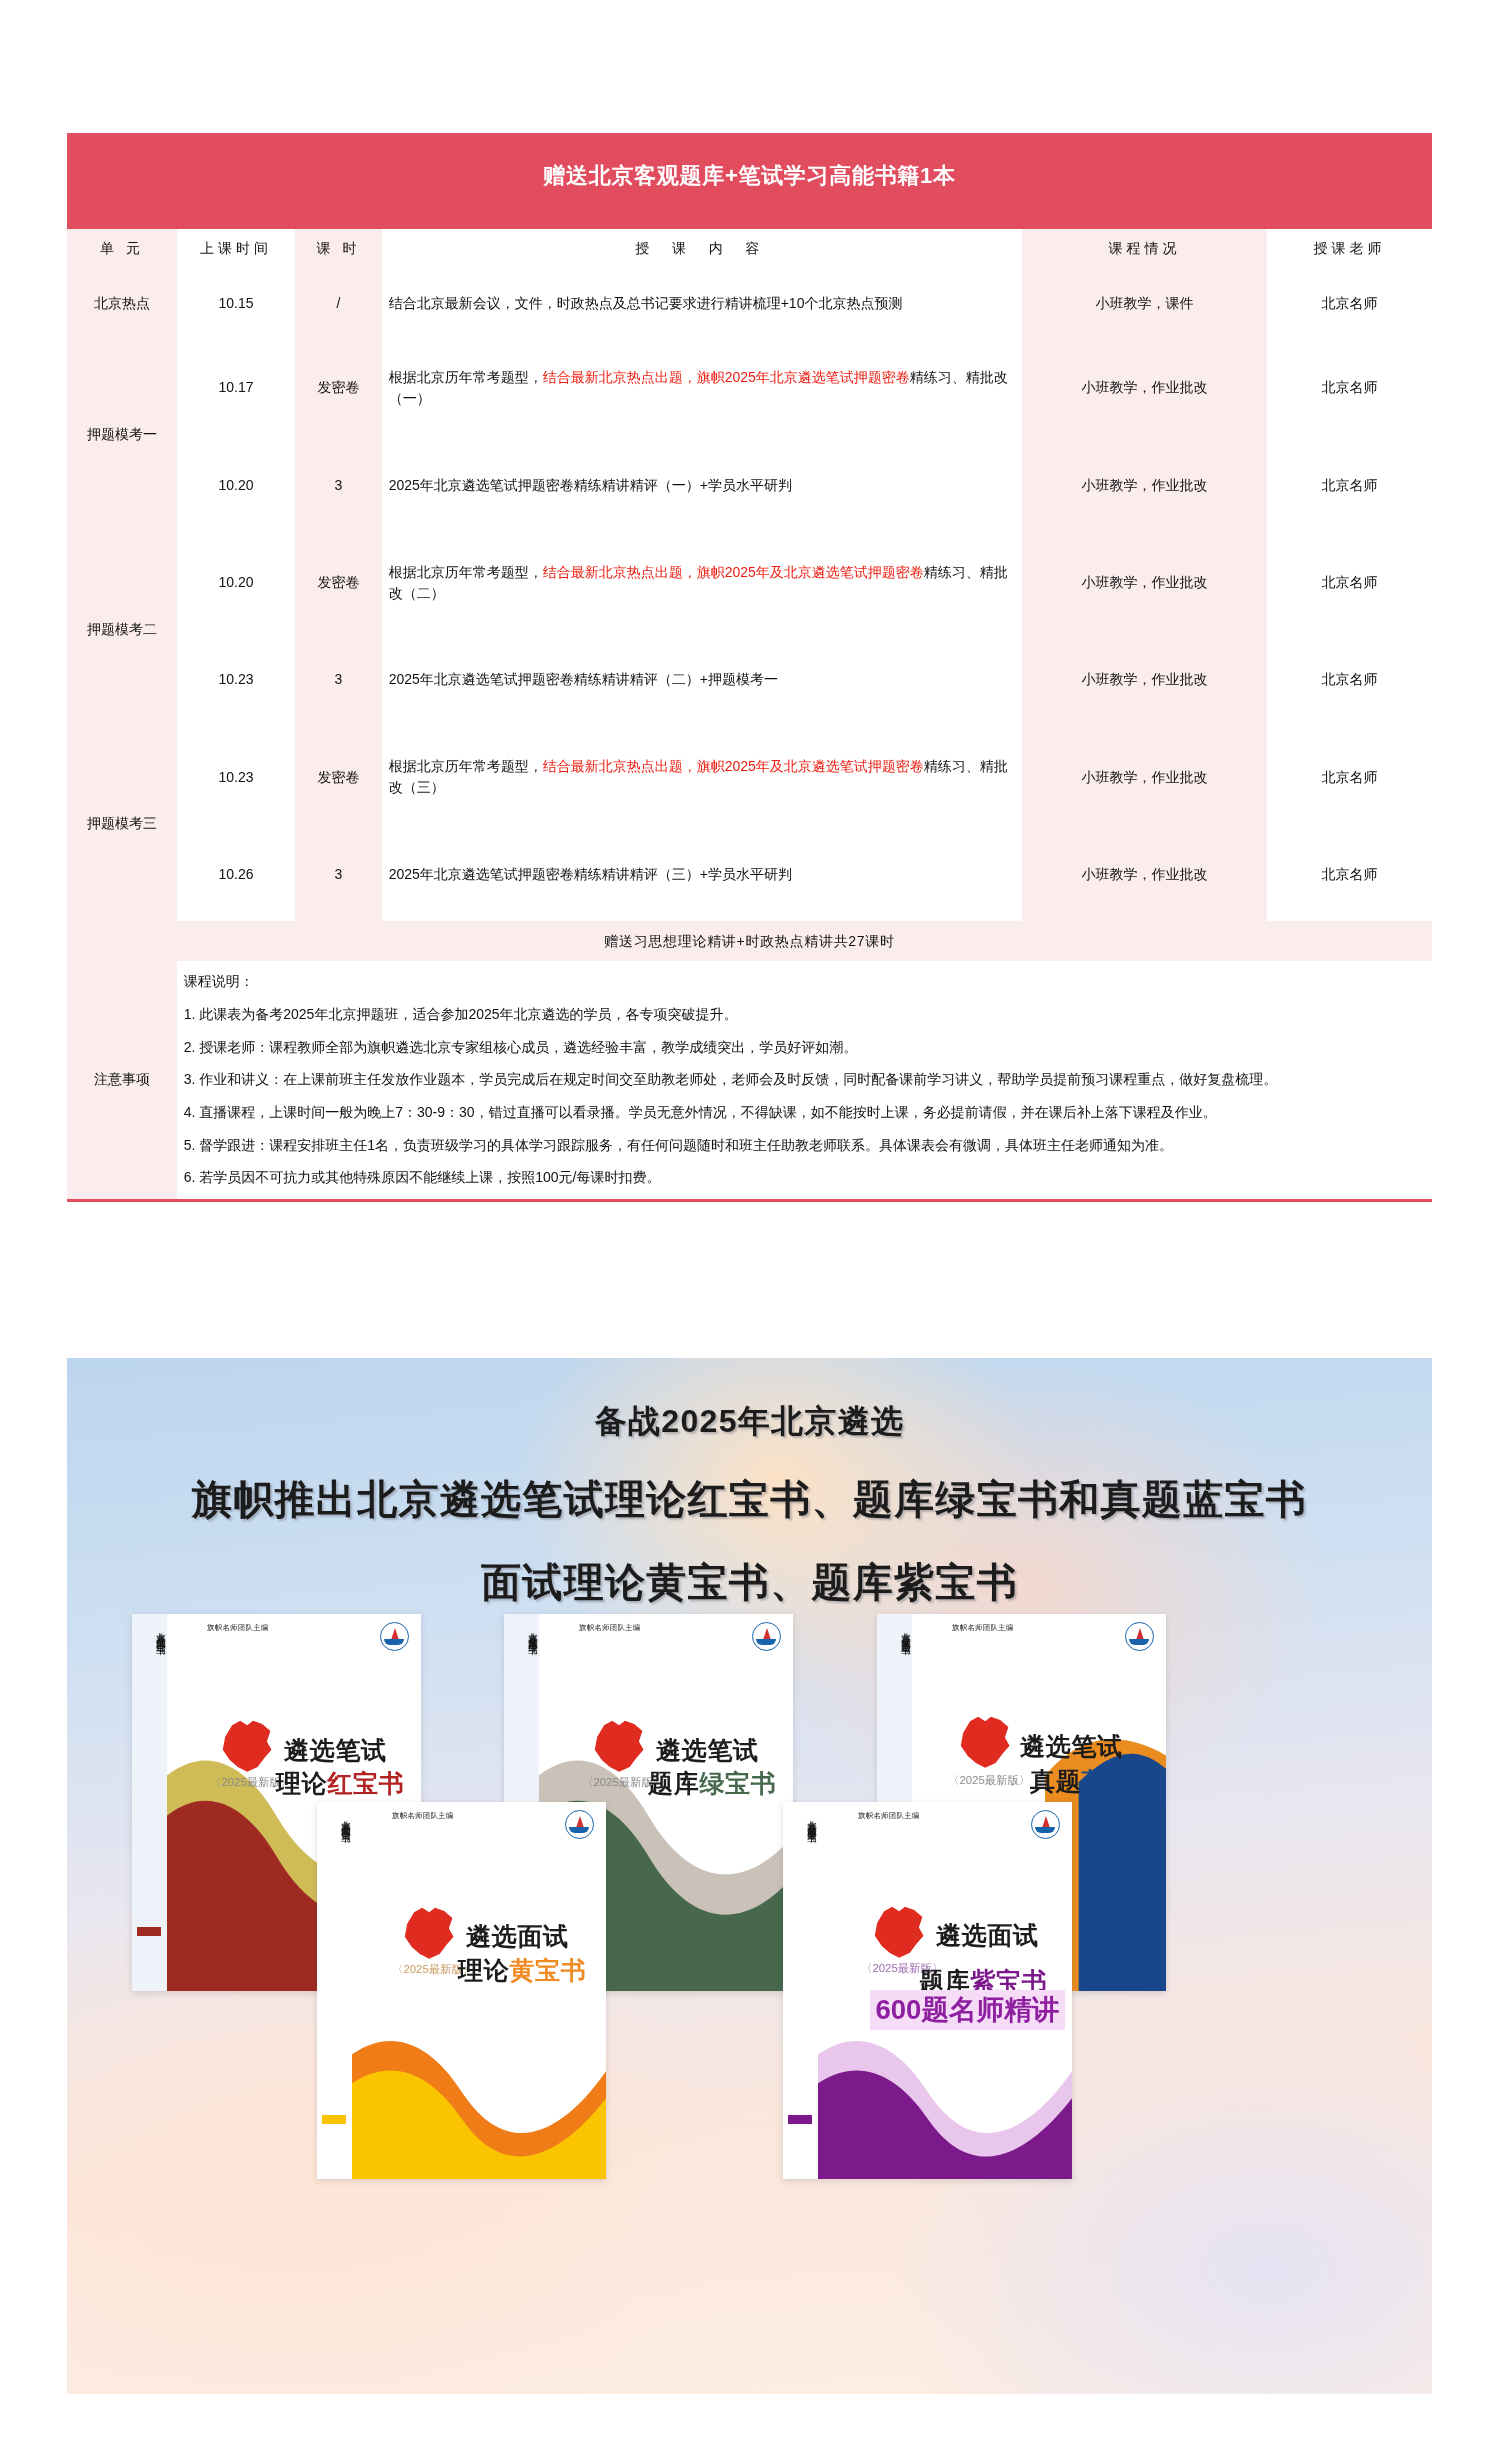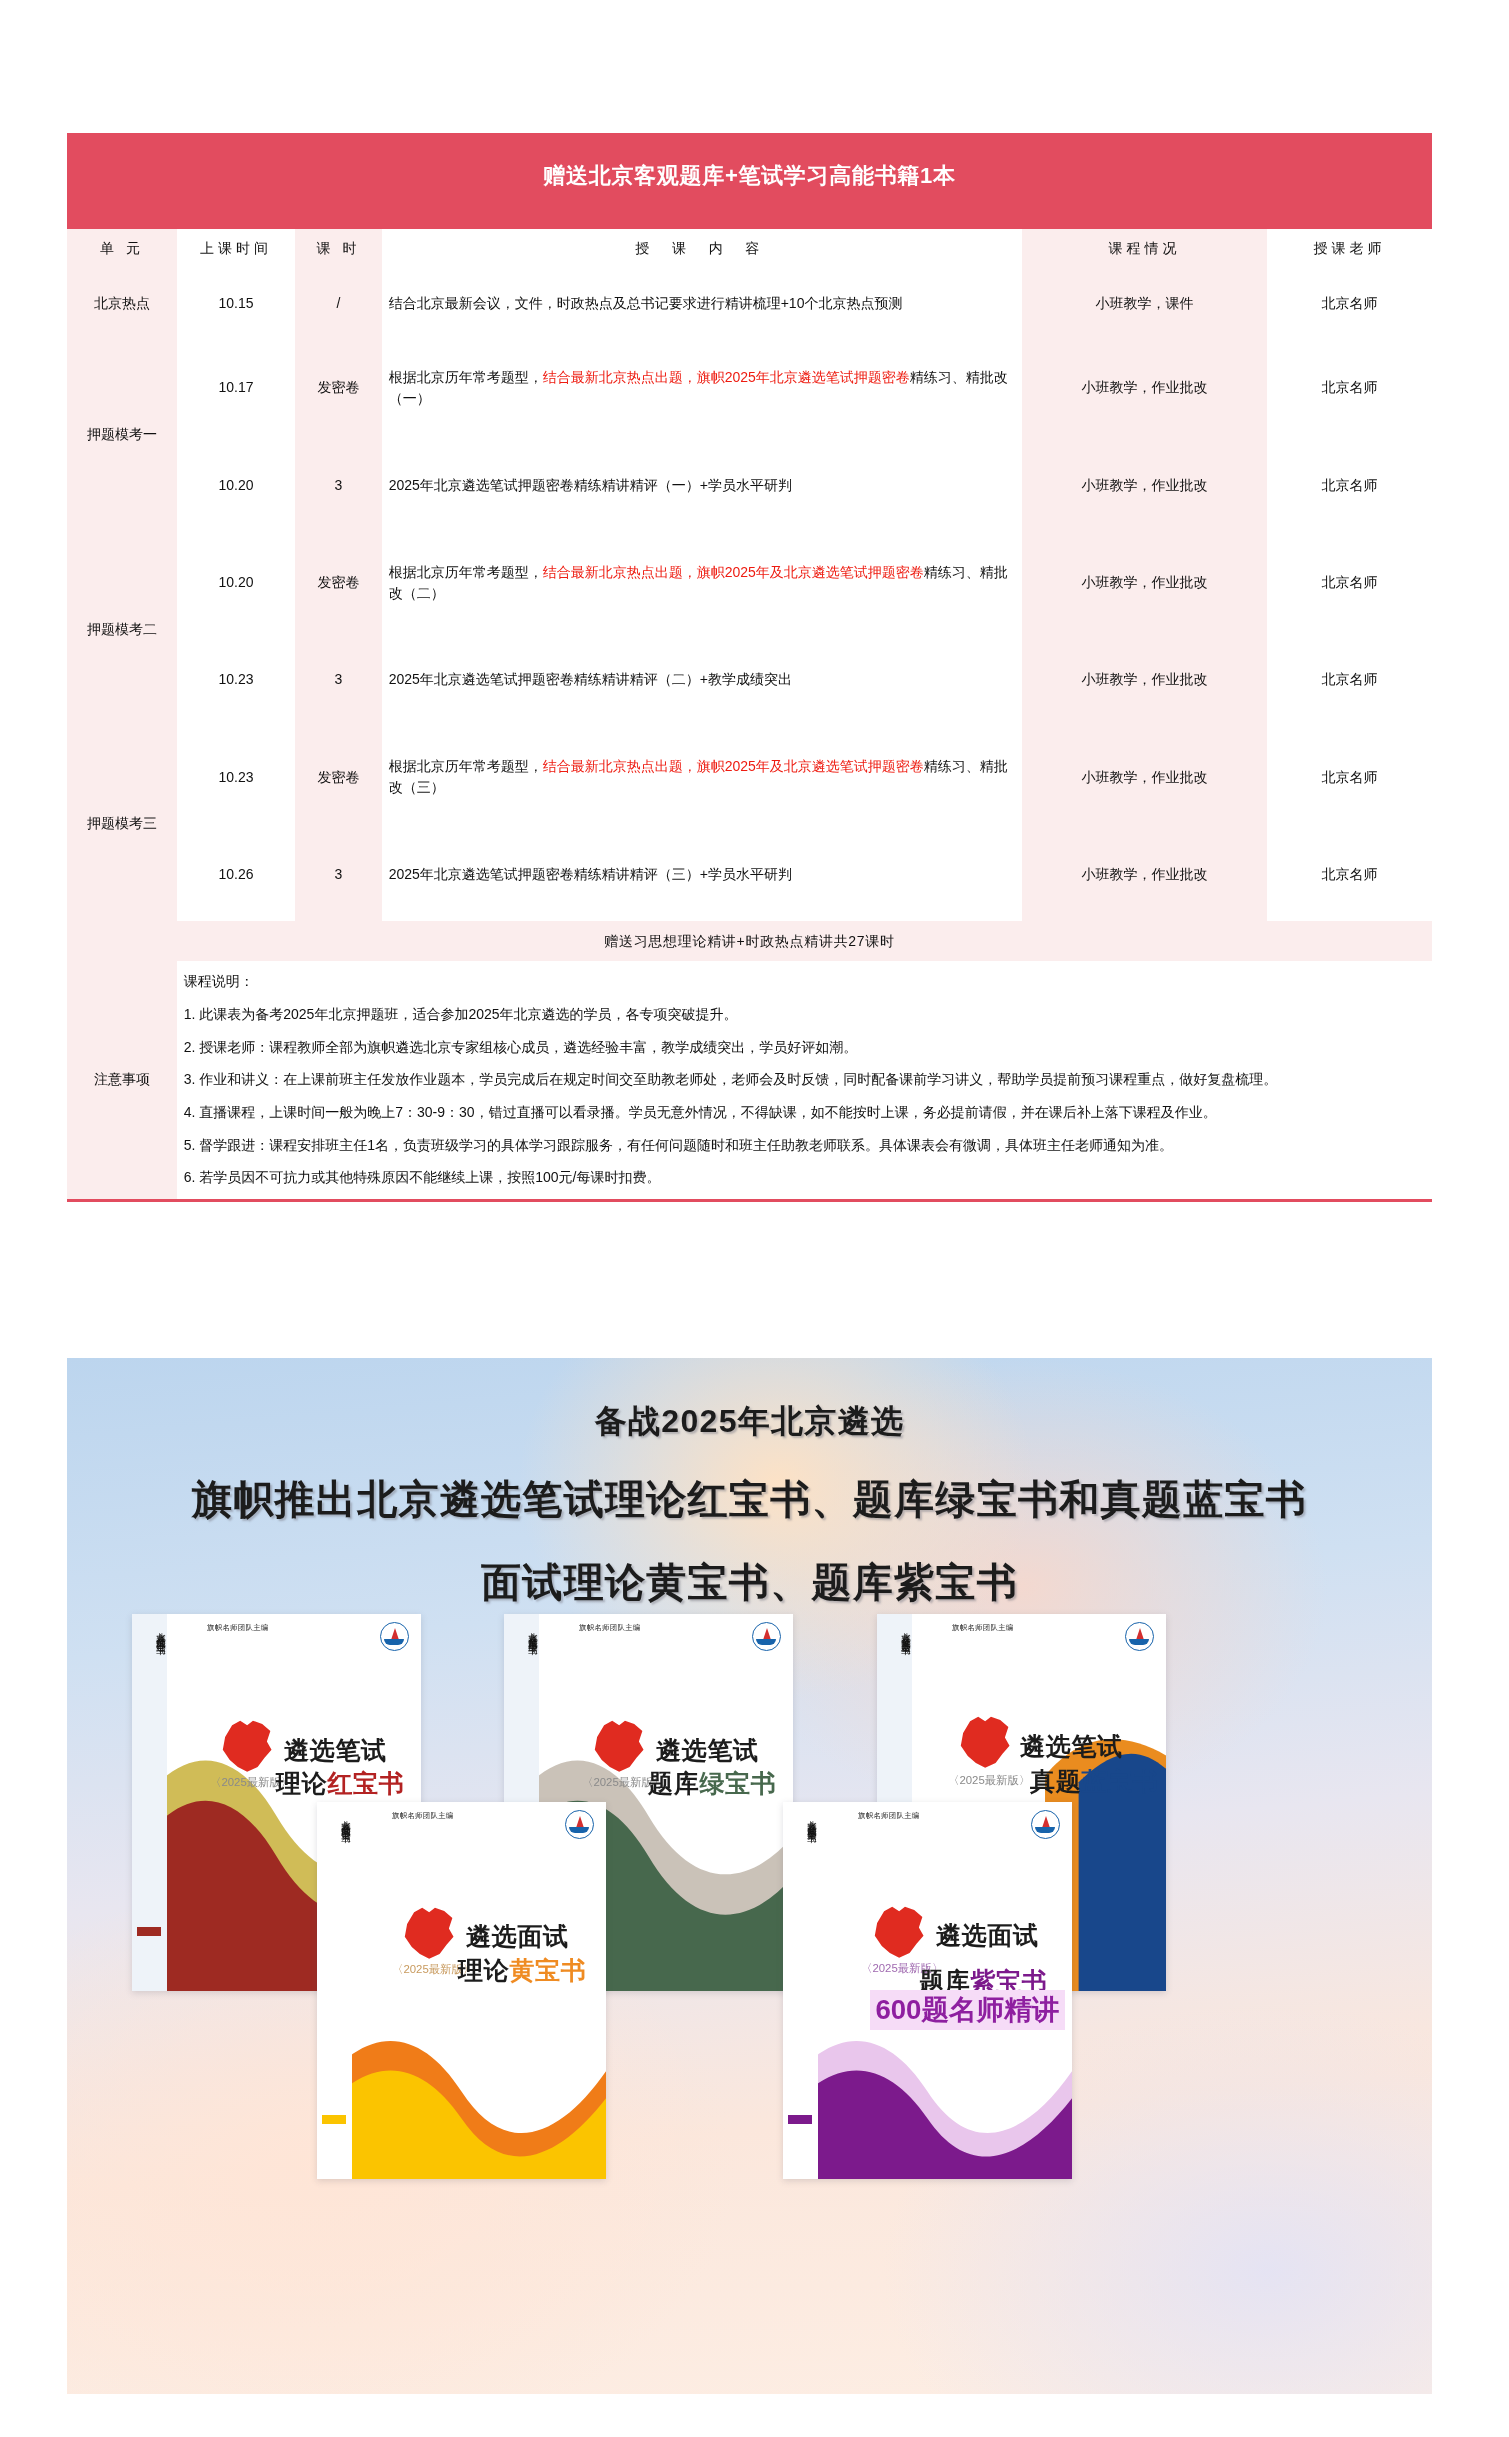--- a/index.html
+++ b/index.html
@@ -176,21 +176,21 @@
       <td class="c-unit" rowspan="2">押题模考二</td>
       <td class="c-time">10.20</td>
       <td class="c-hours">发密卷</td>
       <td class="c-content"><span>根据北京历年常考题型，</span><span class="rt">结合最新北京热点出题，旗帜2025年及北京遴选笔试押题密卷</span><span>精练习、精批改（二）</span></td>
       <td class="c-status">小班教学，作业批改</td>
       <td class="c-teacher">北京名师</td>
     </tr>
     <tr class="row-h3">
       <td class="c-time">10.23</td>
       <td class="c-hours">3</td>
-      <td class="c-content"><span>2025年北京遴选笔试押题密卷精练精讲精评（二）+教学成绩突出</span><span class="rt"></span><span></span></td>
+      <td class="c-content"><span>2025年北京遴选笔试押题密卷精练精讲精评（二）+押题模考一</span><span class="rt"></span><span></span></td>
       <td class="c-status">小班教学，作业批改</td>
       <td class="c-teacher">北京名师</td>
     </tr>
 
     <tr class="row-h2">
       <td class="c-unit" rowspan="2">押题模考三</td>
       <td class="c-time">10.23</td>
       <td class="c-hours">发密卷</td>
       <td class="c-content"><span>根据北京历年常考题型，</span><span class="rt">结合最新北京热点出题，旗帜2025年及北京遴选笔试押题密卷</span><span>精练习、精批改（三）</span></td>
       <td class="c-status">小班教学，作业批改</td>

